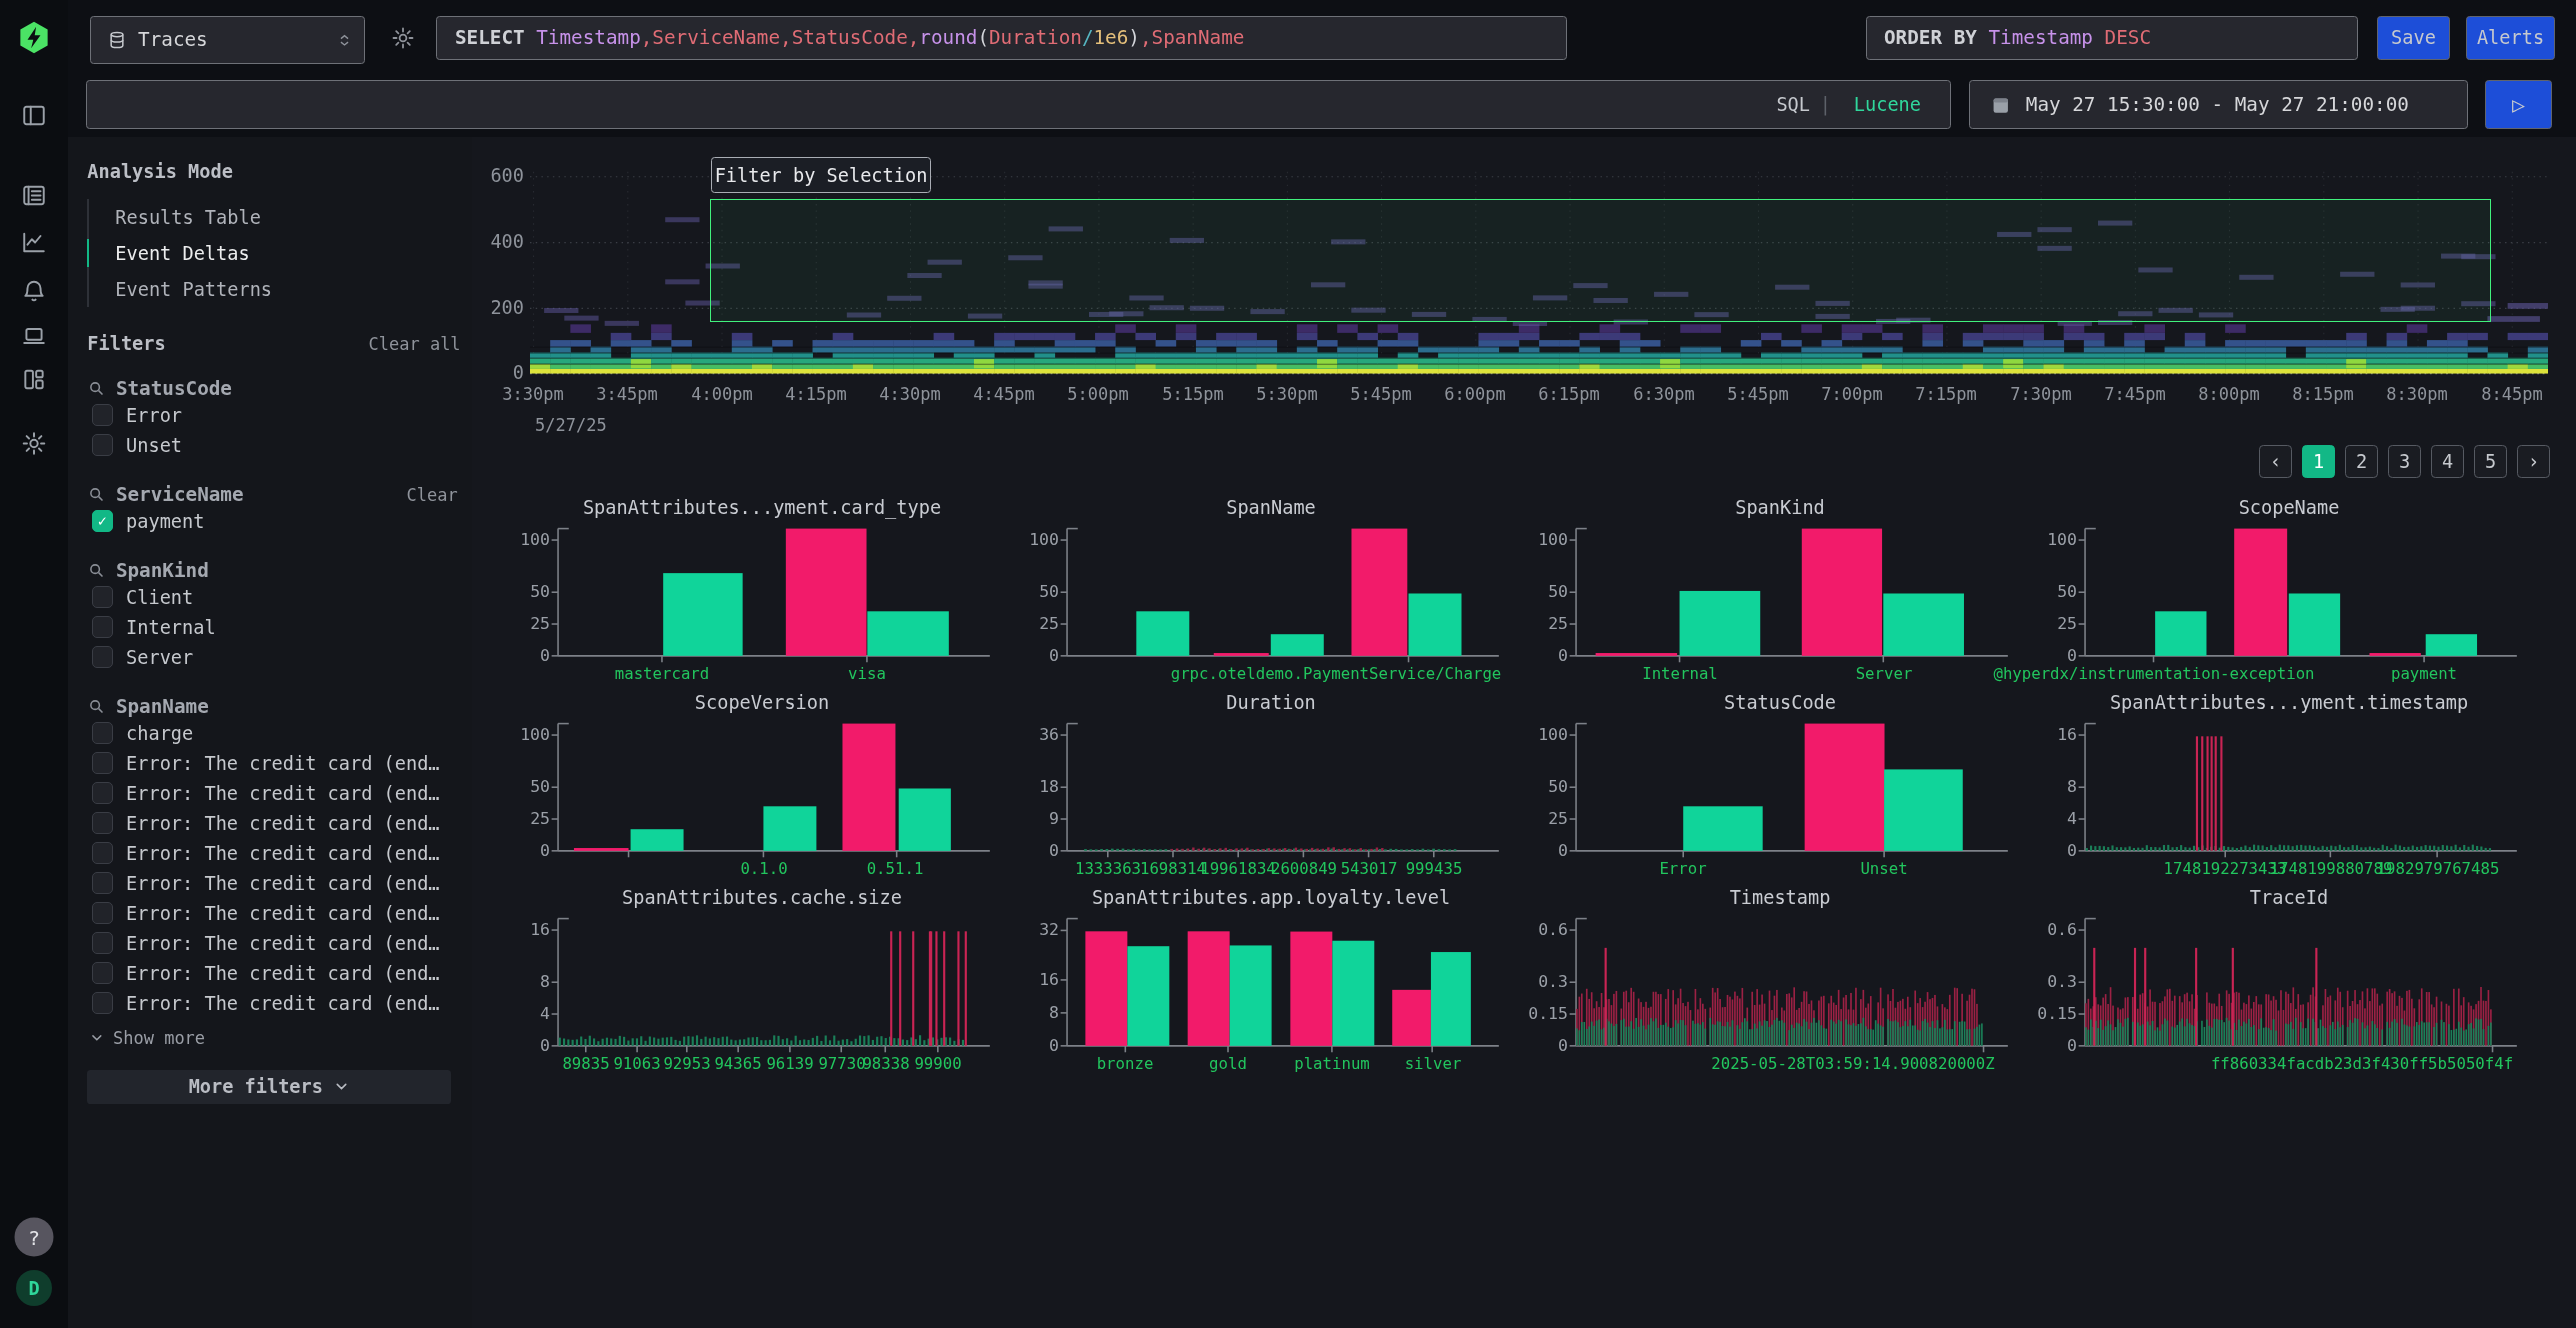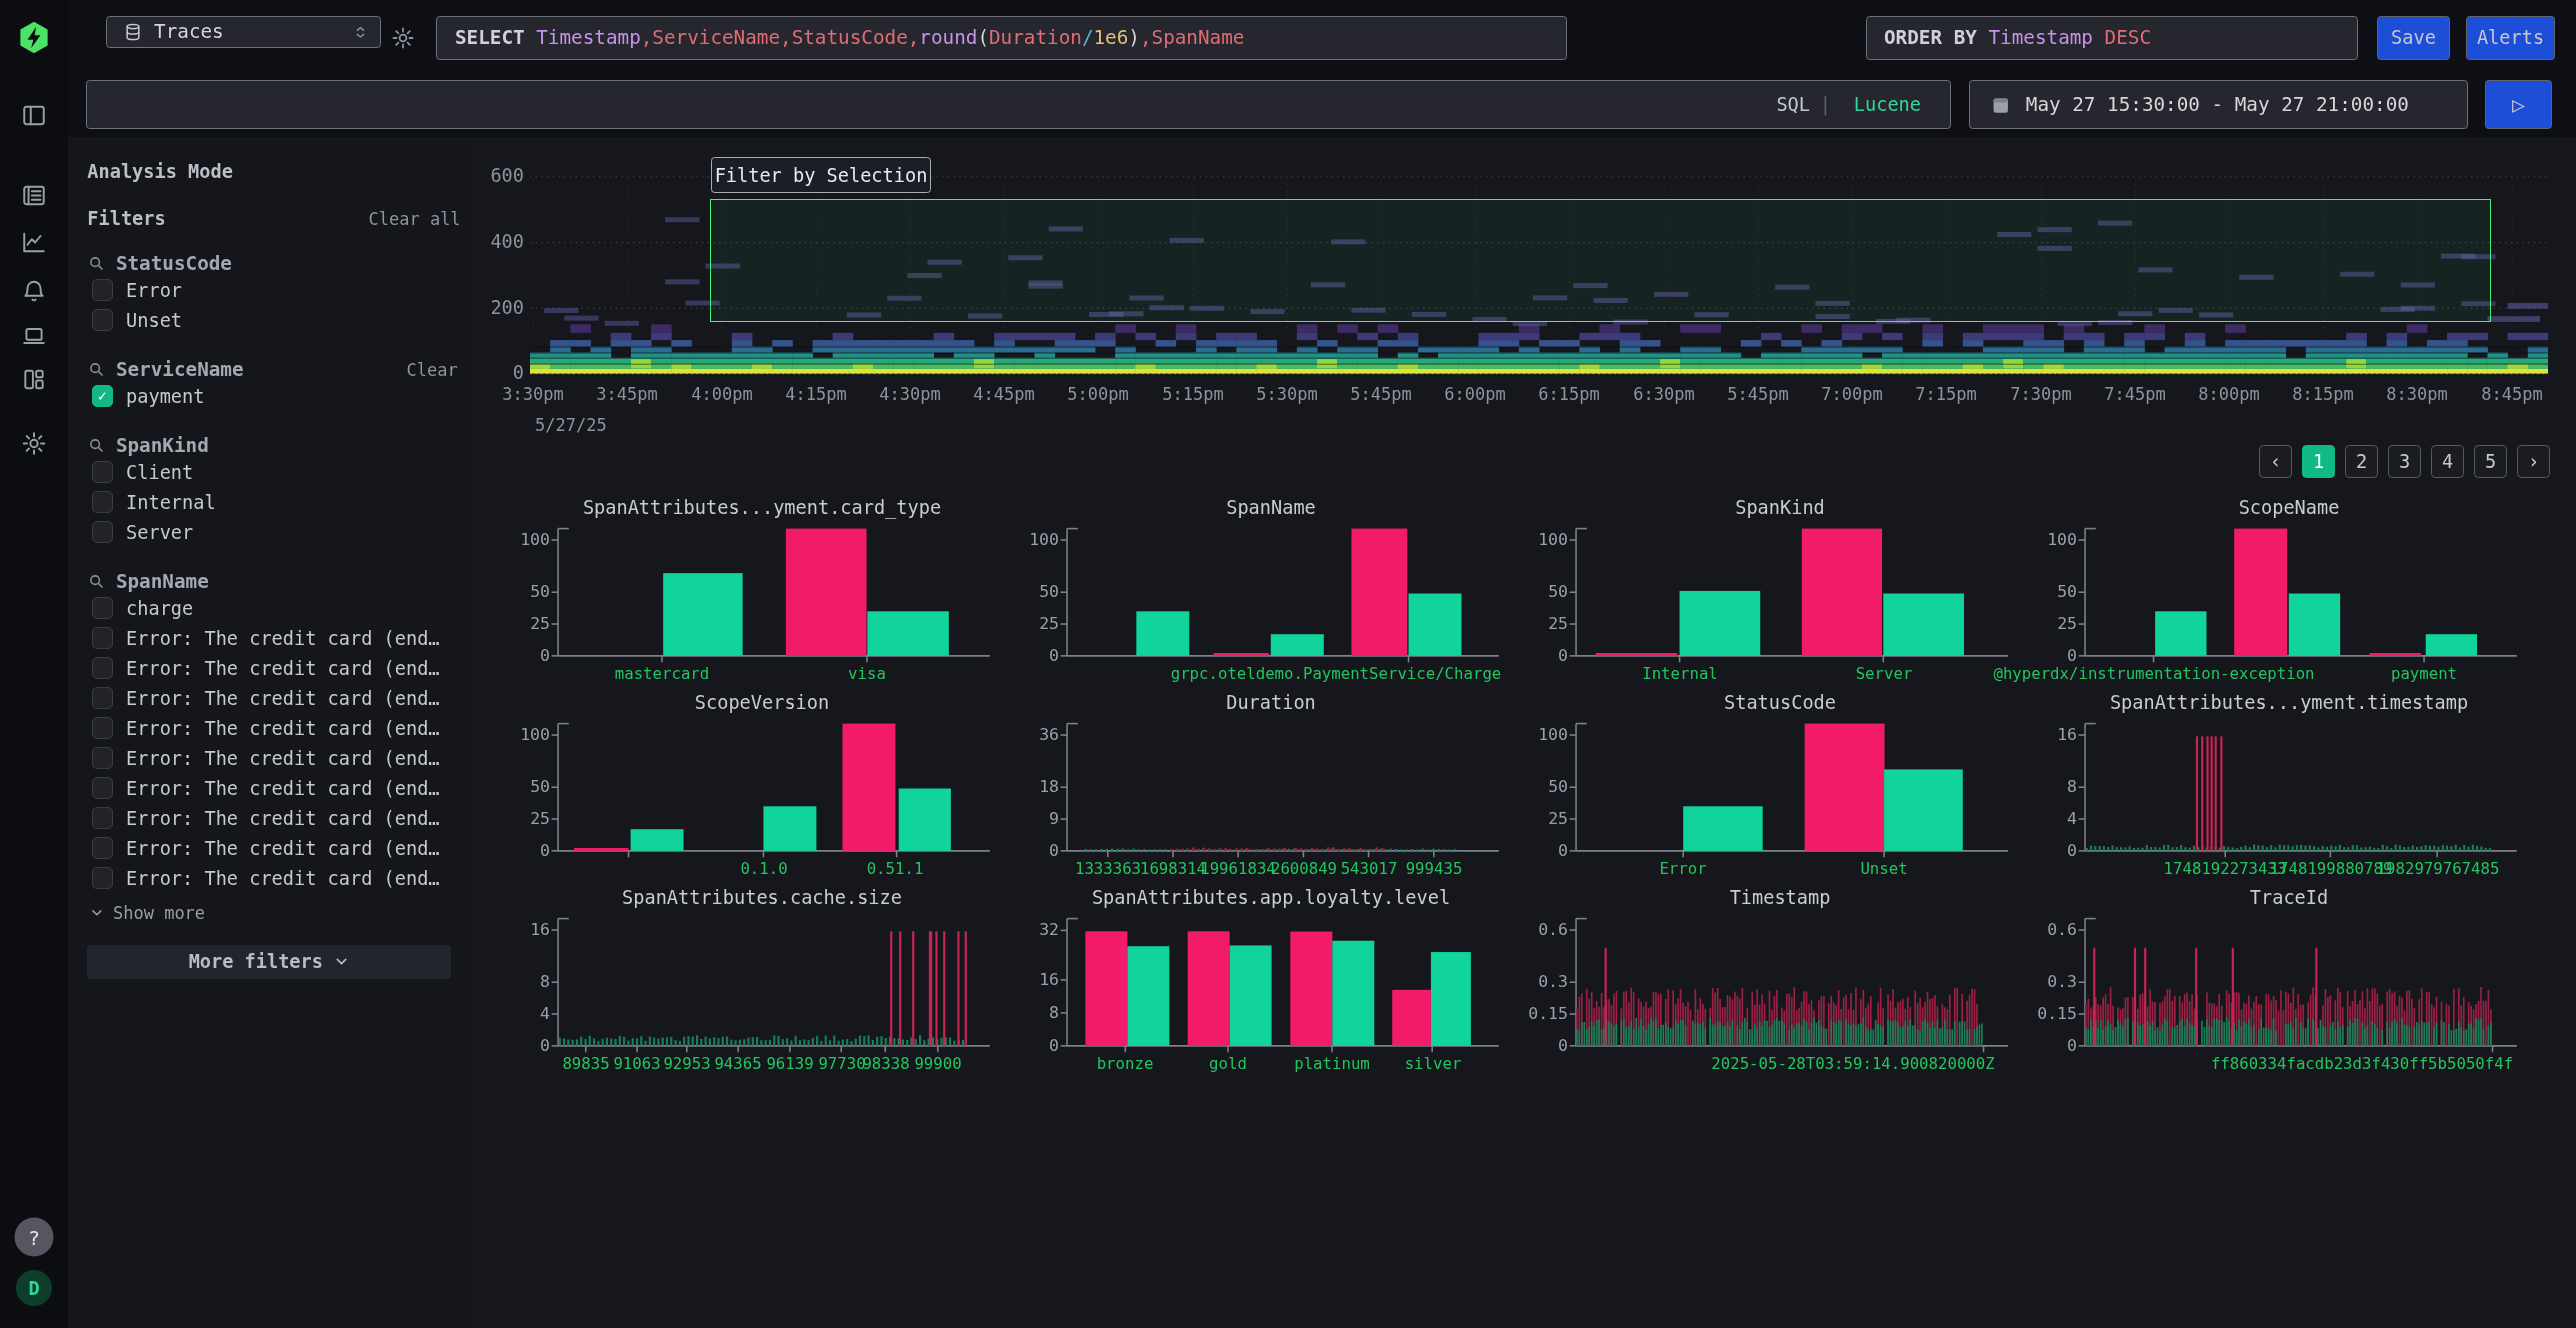--- a/index.html
+++ b/index.html
@@ -129,21 +129,21 @@
     <svg width="26" height="26" viewBox="0 0 24 24">
         <circle cx="12" cy="12" r="3.4"></circle>
         <path d="M12 2.5v3M12 18.5v3M2.5 12h3M18.5 12h3M5.2 5.2l2.2 2.2M16.6 16.6l2.2 2.2M18.8 5.2l-2.2 2.2M7.4 16.6l-2.2 2.2"></path>
       </svg>
   </div>
   <div class="circle" style="top:1237px;width:39px;height:39px;background:#57555f;color:#e3e4e8;font-size:20px">?</div>
   <div class="circle" style="top:1288px;width:36px;height:36px;background:#0f3d2c;color:#2fd79b;font-size:18.6px;font-weight:bold">D</div>
 </div>
 
 <div id="topbar">
-  <div class="box" style="left:38px;top:15.7px;width:275px;height:32px;cursor:pointer">
+  <div class="box" style="left:22px;top:15.7px;width:275px;height:48px;cursor:pointer">
     <svg width="20" height="20" viewBox="0 0 24 24" style="margin-left:15.7px;stroke:#c6c9ce;fill:none;stroke-width:1.8">
       <ellipse cx="12" cy="5.5" rx="7" ry="2.5"></ellipse>
       <path d="M5 5.5v13c0 1.4 3.1 2.5 7 2.5s7-1.1 7-2.5v-13"></path>
       <path d="M5 12c0 1.4 3.1 2.5 7 2.5s7-1.1 7-2.5"></path>
     </svg>
     <span style="margin-left:11.4px;font-size:19.3px">Traces</span>
     <svg width="17" height="20" viewBox="0 0 24 24" style="margin-left:auto;margin-right:11.4px;stroke:#8f939b;fill:none;stroke-width:2">
         <path d="M7 10l5-4 5 4M7 15l5 4 5-4"></path>
       </svg>
   </div>
@@ -172,20 +172,25 @@
       <rect x="4" y="5" width="16" height="16" rx="2.5" fill="#9aa0a8"></rect>
       <rect x="4" y="5" width="16" height="4.5" rx="2" fill="#7d828b"></rect>
     </svg>
     <span style="margin-left:14.3px;font-size:19.3px;white-space:nowrap">May 27 15:30:00 - May 27 21:00:00</span>
   </div>
   <div class="btn" style="left:2417px;top:80px;width:67px;height:49px;font-size:21.5px">▷</div>
 </div>
 
 <div id="left-panel">
   <div class="panel-title">Analysis Mode</div>
+  <div id="mode-list">
+      <div class="mode-item">Results Table</div>
+      <div class="mode-item active">Event Deltas</div>
+      <div class="mode-item">Event Patterns</div>
+    </div>
   <div id="filters-head">
     <span class="panel-title">Filters</span>
     <span class="link">Clear all</span>
   </div>
   <div id="filters-root">
       <div class="fgroup">
         <div class="fgroup-head">
           <svg width="18.6" height="18.6" viewBox="0 0 24 24" style="stroke:#8a8e96;fill:none;stroke-width:2;flex:none">
             <circle cx="10.5" cy="10.5" r="5.5"></circle>
             <line x1="15" y1="15" x2="20" y2="20"></line>

